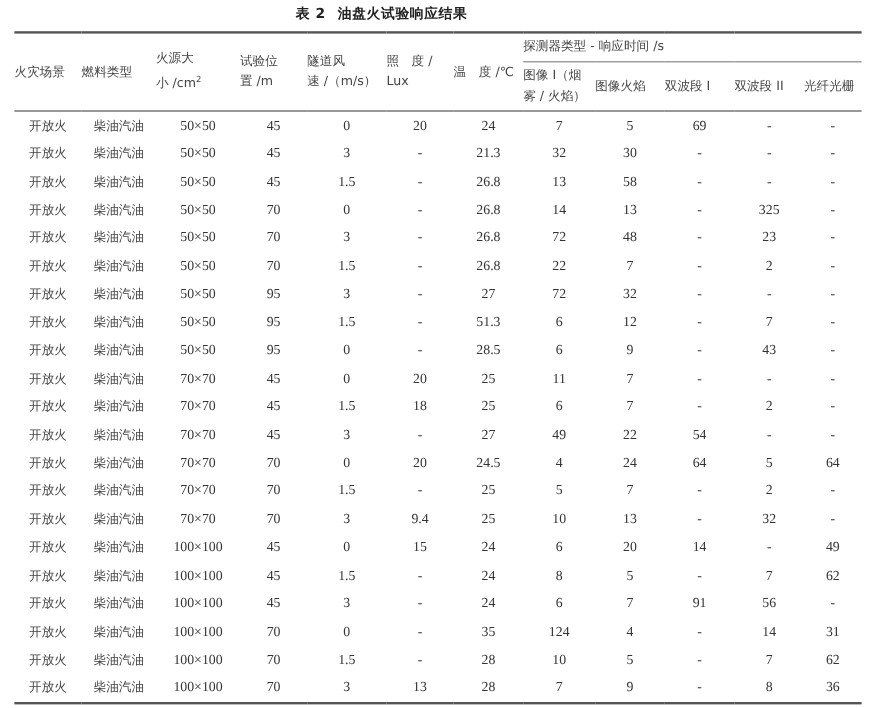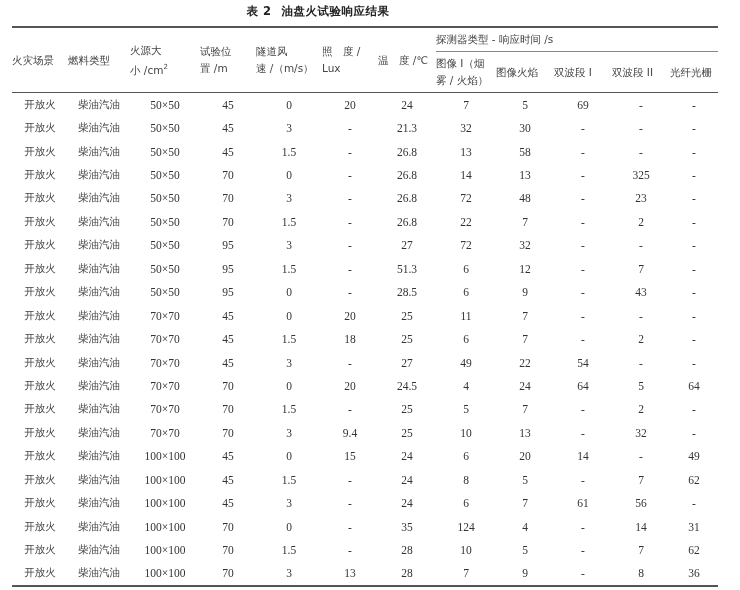--- a/index.html
+++ b/index.html
@@ -321,21 +321,21 @@
       <tr>
         <td class="cn">开放火</td>
         <td class="cn">柴油汽油</td>
         <td>100×100</td>
         <td>45</td>
         <td>3</td>
         <td>-</td>
         <td>24</td>
         <td>6</td>
         <td>7</td>
-        <td>61</td>
+        <td>91</td>
         <td>56</td>
         <td>-</td>
       </tr>
       <tr>
         <td class="cn">开放火</td>
         <td class="cn">柴油汽油</td>
         <td>100×100</td>
         <td>70</td>
         <td>0</td>
         <td>-</td>

